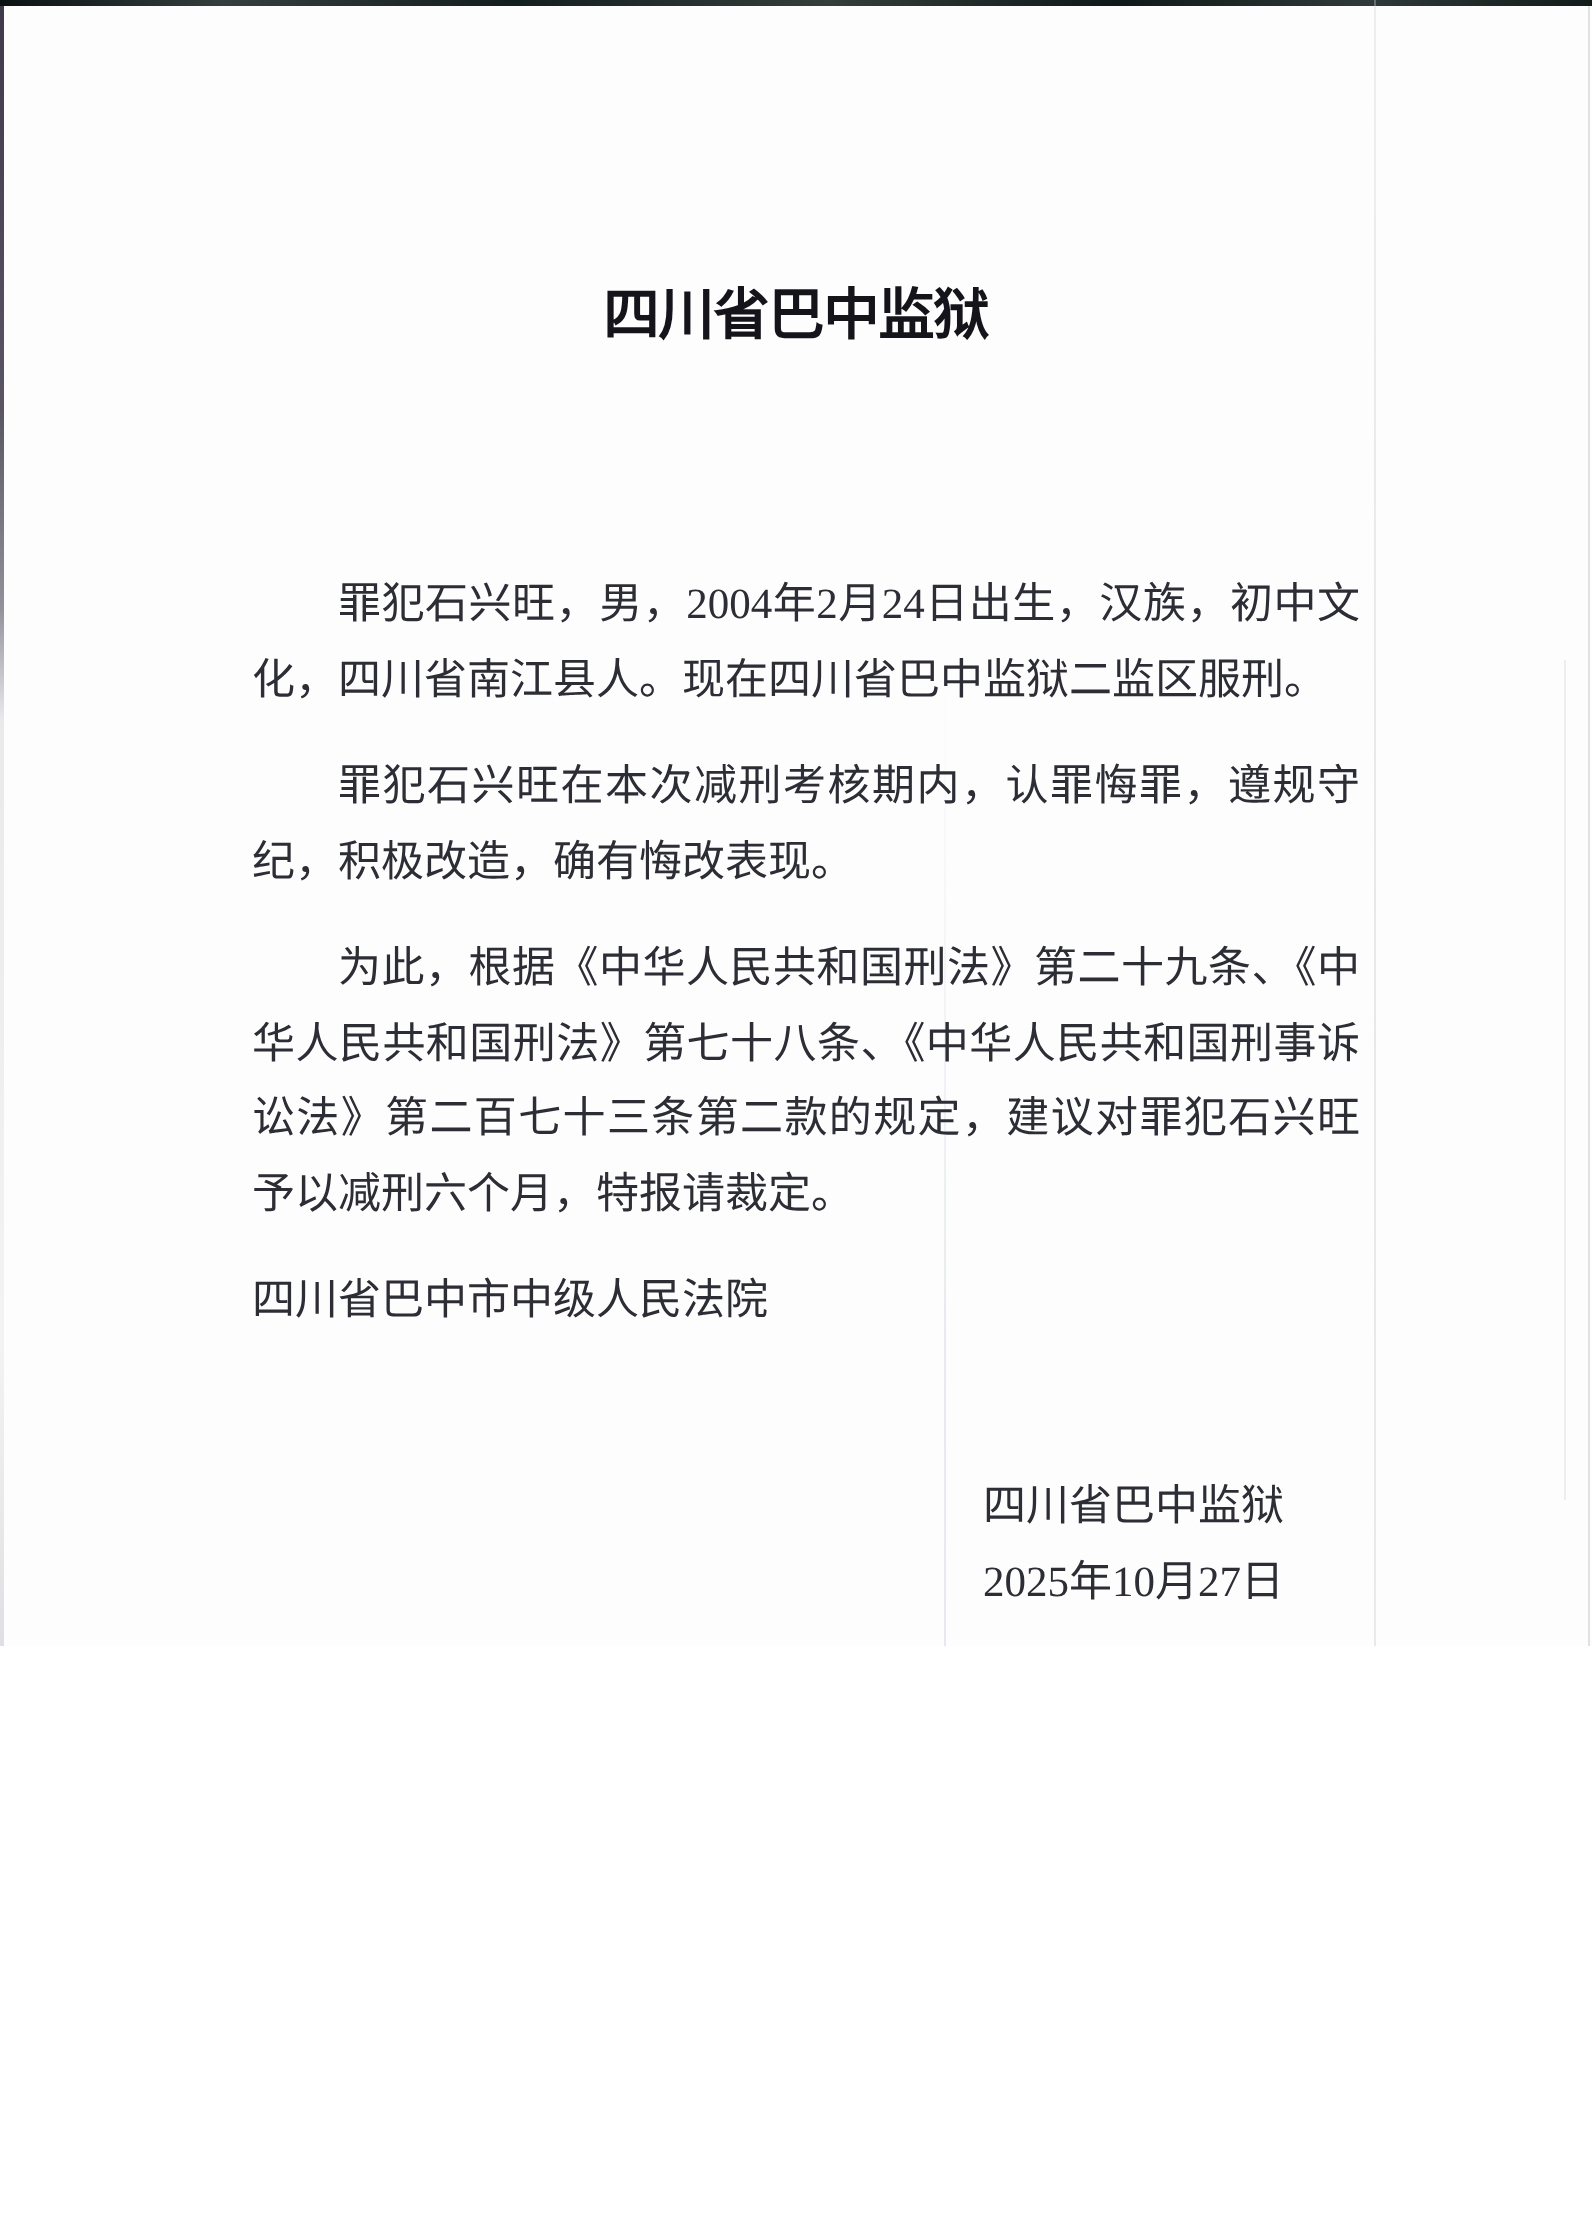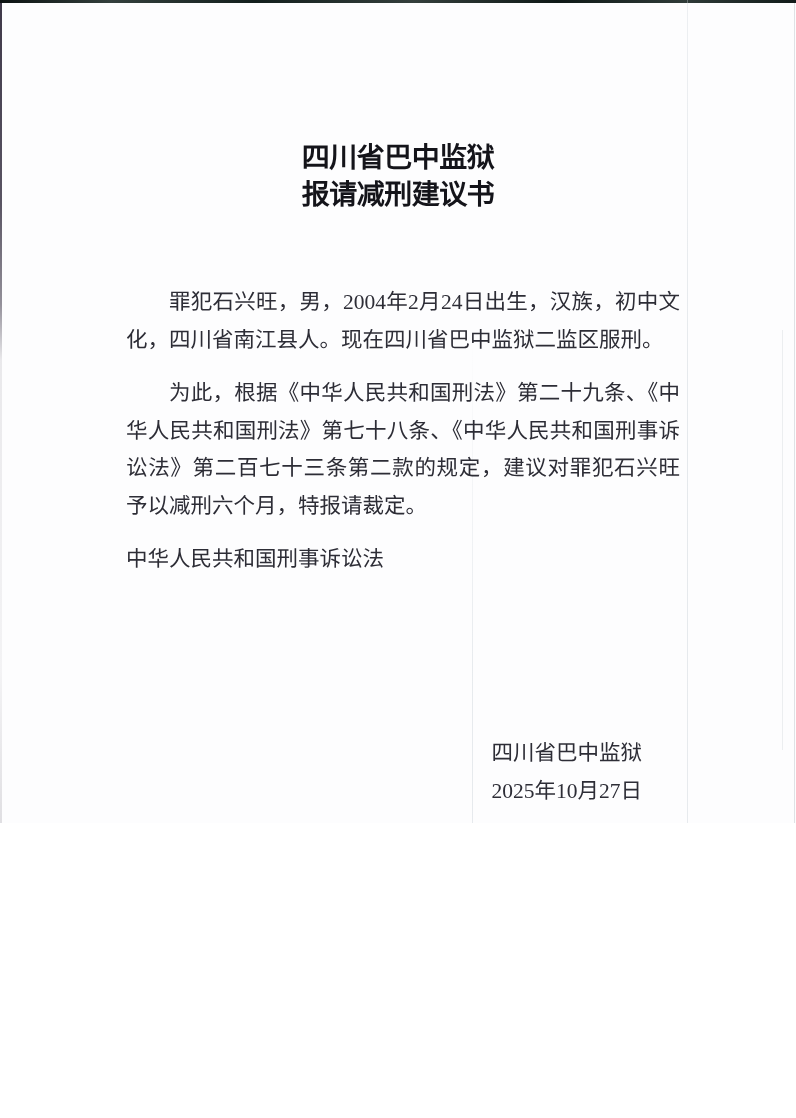--- a/index.html
+++ b/index.html
@@ -78,27 +78,27 @@
 
   <div class="scan-strip-top"></div>
   <div class="scan-line-left"></div>
   <div class="scan-line-right"></div>
   <div class="scan-streak s1"></div>
   <div class="scan-streak s2"></div>
   <div class="scan-streak s3"></div>
 
   <header class="doc-title">
     <div>四川省巴中监狱</div>
-    <div>报请减刑建议书</div>
   </header>
 
   <main class="doc-body">
     <p>罪犯石兴旺，男，2004年2月24日出生，汉族，初中文化，四川省南江县人。现在四川省巴中监狱二监区服刑。</p>
+    <p>罪犯石兴旺在本次减刑考核期内，认罪悔罪，遵规守纪，积极改造，确有悔改表现。</p>
     <p>为此，根据《中华人民共和国刑法》第二十九条、《中华人民共和国刑法》第七十八条、《中华人民共和国刑事诉讼法》第二百七十三条第二款的规定，建议对罪犯石兴旺予以减刑六个月，特报请裁定。</p>
-    <p class="no-indent">中华人民共和国刑事诉讼法</p>
+    <p class="no-indent">四川省巴中市中级人民法院</p>
   </main>
 
   <div class="doc-signature">
     <div>四川省巴中监狱</div>
     <div>2025年10月27日</div>
   </div>
 
 </div>
 
 </body></html>

